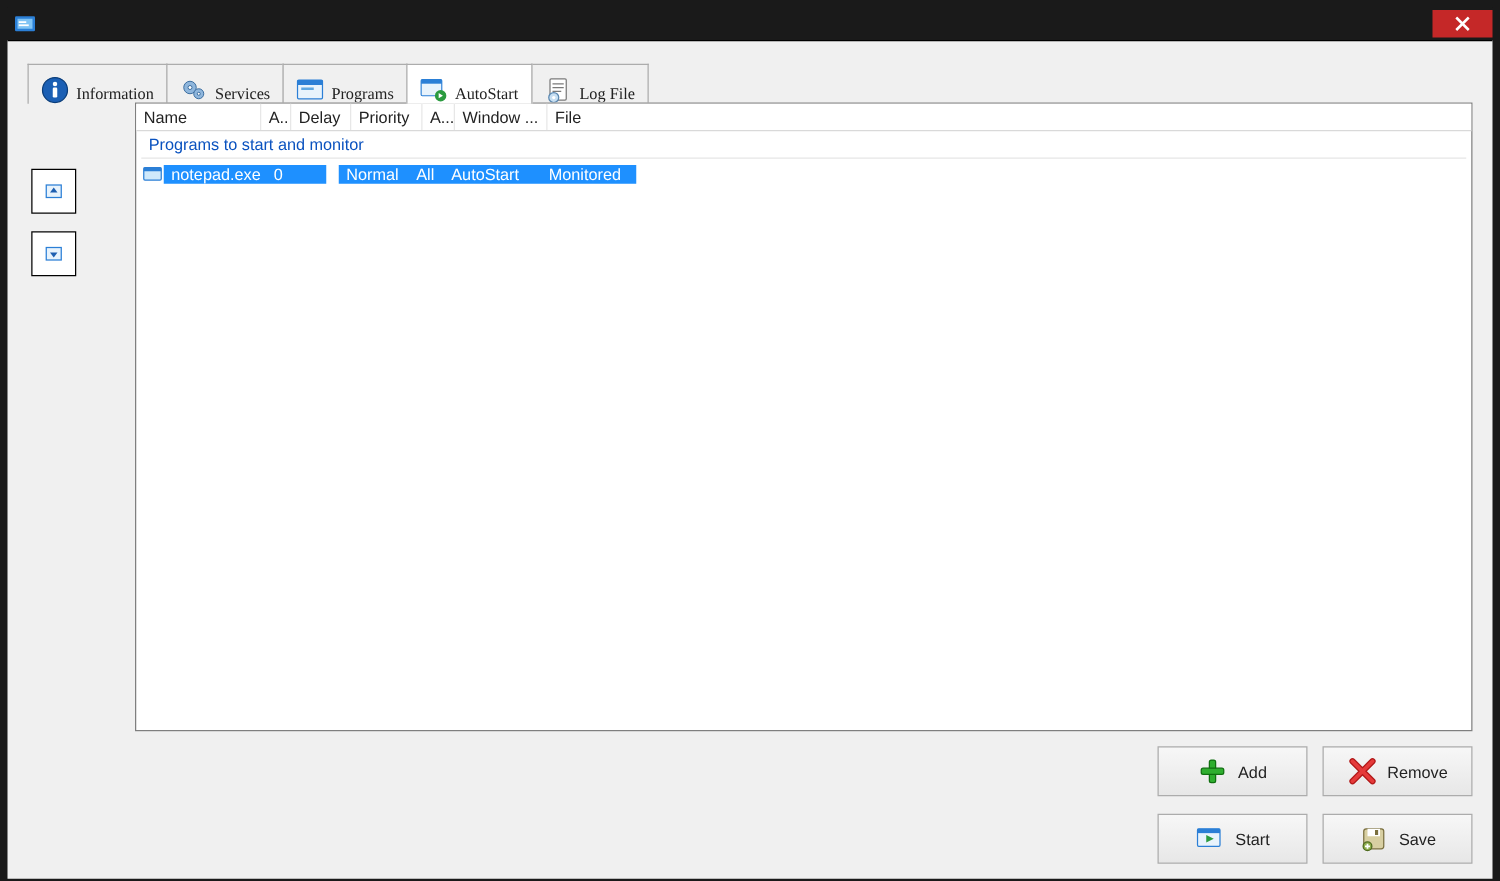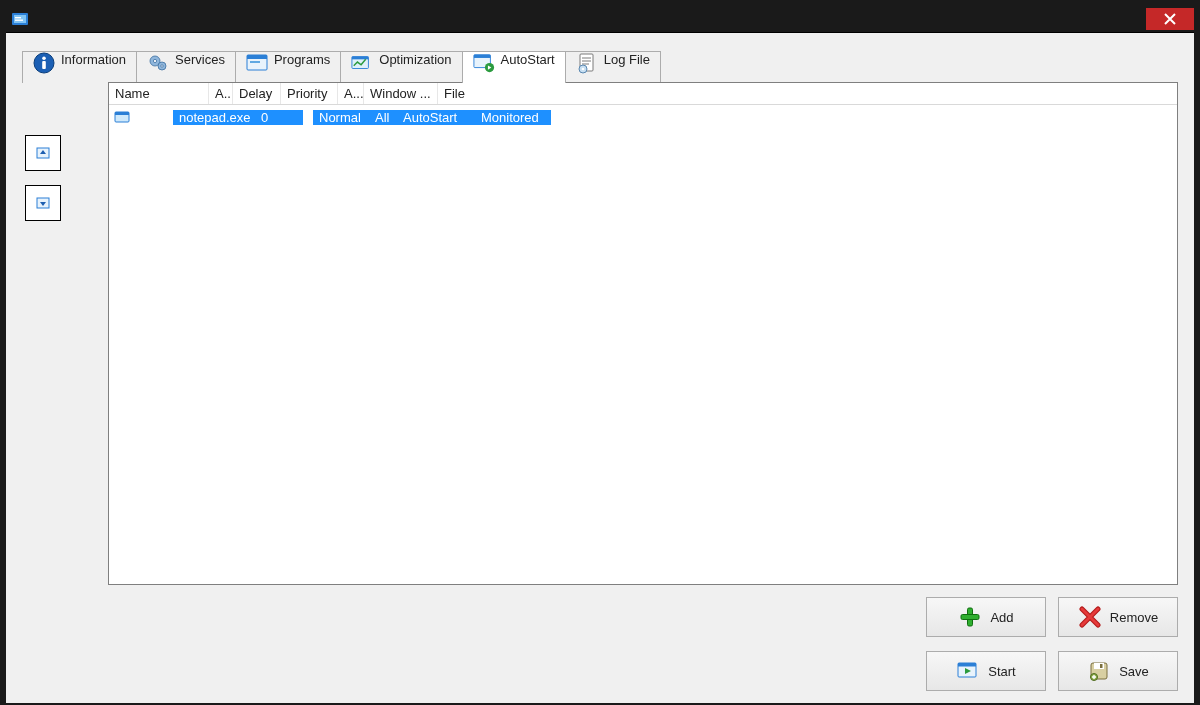--- a/index.html
+++ b/index.html
@@ -10,21 +10,21 @@
   .app-frame { position:absolute; left:4px; top:4px; right:4px; bottom:0; background:#1a1a1a; border:2px solid #1a1a1a;}
   .titlebar { height:26px; background:#1a1a1a; display:flex; align-items:center; justify-content:space-between; padding-left:6px;}
   .titlebar-icon svg { display:block; }
   .close-btn { width:48px; height:22px; background:#c52828; display:flex; align-items:center; justify-content:center; cursor:pointer;}
   .close-btn svg { display:block; }
 
   .client-area { position:absolute; top:26px; left:0; right:0; bottom:0; background:#f0f0f0; border-top:1px solid #000; padding:18px 16px 12px 16px; display:flex; flex-direction:column; }
 
   
   .tab-strip { display:flex; align-items:flex-end; }
-  .tab { display:flex; align-items:flex-start; gap:6px; height:32px; padding:0 10px; background:#f0f0f0; border:1px solid #acacac; border-bottom:none; margin-right:-1px; cursor:pointer; }
+  .tab { display:flex; align-items:flex-end; gap:6px; height:32px; padding:0 10px; background:#f0f0f0; border:1px solid #acacac; border-bottom:none; margin-right:-1px; cursor:pointer;font-family:Liberation Serif, serif; }
   .tab.active { background:#ffffff; position:relative; z-index:2; }
   .tab .ticon { width:22px; height:22px; display:flex; align-items:center; justify-content:center;}
   .tab-label { white-space:nowrap; }
 
   .below-tabs { display:flex; flex:1 1 auto; min-height:0; }
 
   .side-buttons { width:42px; display:flex; flex-direction:column; align-items:center; padding-top:52px; gap:14px;}
   .side-btn { width:36px; height:36px; border:1px solid #000; background:#fff; display:flex; align-items:center; justify-content:center; cursor:pointer;}
   .side-btn svg{display:block;}
 
@@ -34,21 +34,21 @@
   .col:last-child{border-right:none;}
   .c-name { width:100px;}
   .c-arg  { width:24px;}
   .c-delay{ width:48px;}
   .c-prio { width:57px;}
   .c-aff  { width:26px;}
   .c-win  { width:74px;}
   .c-type { width:120px;}
 
   .group-header { color:#0a52bf; padding:3px 6px 3px 6px; border-bottom:1px solid #e6e6e6; margin:0 4px;}
-  .row { display:flex; align-items:center; height:20px; margin:2px 4px 0 4px; cursor:pointer;gap:42px;}
+  .row { display:flex; align-items:center; height:20px; margin:2px 4px 0 4px; cursor:pointer;}
   .row.selected { }
   .row-icon { width:18px; display:flex; align-items:center; justify-content:center; }
   .row-cells { display:flex; flex:1 1 auto; }
   .sel-span { background:#1e90ff; color:#fff; display:flex; }
   .cell { padding:0 6px; white-space:nowrap; overflow:hidden; display:flex; align-items:center;}
   .cell.c-name{width:82px;}
   .cell.c-delay{width:48px;}
   .sel-gap{width:10px;}
 
   
@@ -106,30 +106,20 @@
       <div class="tab">
         <span class="ticon">
           <svg width="22" height="20" viewBox="0 0 22 20">
               <rect x="1" y="2" width="20" height="15" rx="1" fill="#e8f3fc" stroke="#2b7fd6"></rect>
               <rect x="1" y="2" width="20" height="4" fill="#2b7fd6"></rect>
               <rect x="4" y="8" width="10" height="2" fill="#5fa8e2"></rect>
             </svg>
         </span>
         <span class="tab-label">Programs</span>
       </div>
-      <div class="tab">
-        <span class="ticon">
-          <svg width="24" height="20" viewBox="0 0 24 20">
-              <rect x="1" y="3" width="18" height="13" rx="1" fill="#dff0fb" stroke="#2b7fd6"></rect>
-              <rect x="1" y="3" width="18" height="3" fill="#2b7fd6"></rect>
-              <path d="M3 13 L7 9 L11 12 L16 6" stroke="#2b9b3f" stroke-width="1.6" fill="none"></path>
-            </svg>
-        </span>
-        <span class="tab-label">Optimization</span>
-      </div>
       <div class="tab active">
         <span class="ticon">
           <svg width="24" height="22" viewBox="0 0 24 22">
               <rect x="1" y="2" width="18" height="14" rx="1" fill="#e8f3fc" stroke="#2b7fd6"></rect>
               <rect x="1" y="2" width="18" height="3.5" fill="#2b7fd6"></rect>
               <circle cx="18" cy="16" r="5" fill="#2b9b3f"></circle>
               <path d="M16.3 13.7 L16.3 18.3 L20 16 Z" fill="#fff"></path>
             </svg>
         </span>
         <span class="tab-label">AutoStart</span>
@@ -181,20 +171,21 @@
               <span>A...</span>
             </div>
           <div class="col c-win">
               <span>Window ...</span>
             </div>
           <div class="col c-type">
               <span>File</span>
             </div>
         </div>
 
+        <div class="group-header">Programs to start and monitor</div>
 
         <div class="row selected">
           <span class="row-icon">
             <svg width="16" height="14" viewBox="0 0 16 14">
                 <rect x="1" y="2" width="14" height="10" rx="1" fill="#cfe9fb" stroke="#2b7fd6"></rect>
                 <rect x="1" y="2" width="14" height="3" fill="#2b7fd6"></rect>
               </svg>
           </span>
           <div class="row-cells">
             <span class="sel-span">

